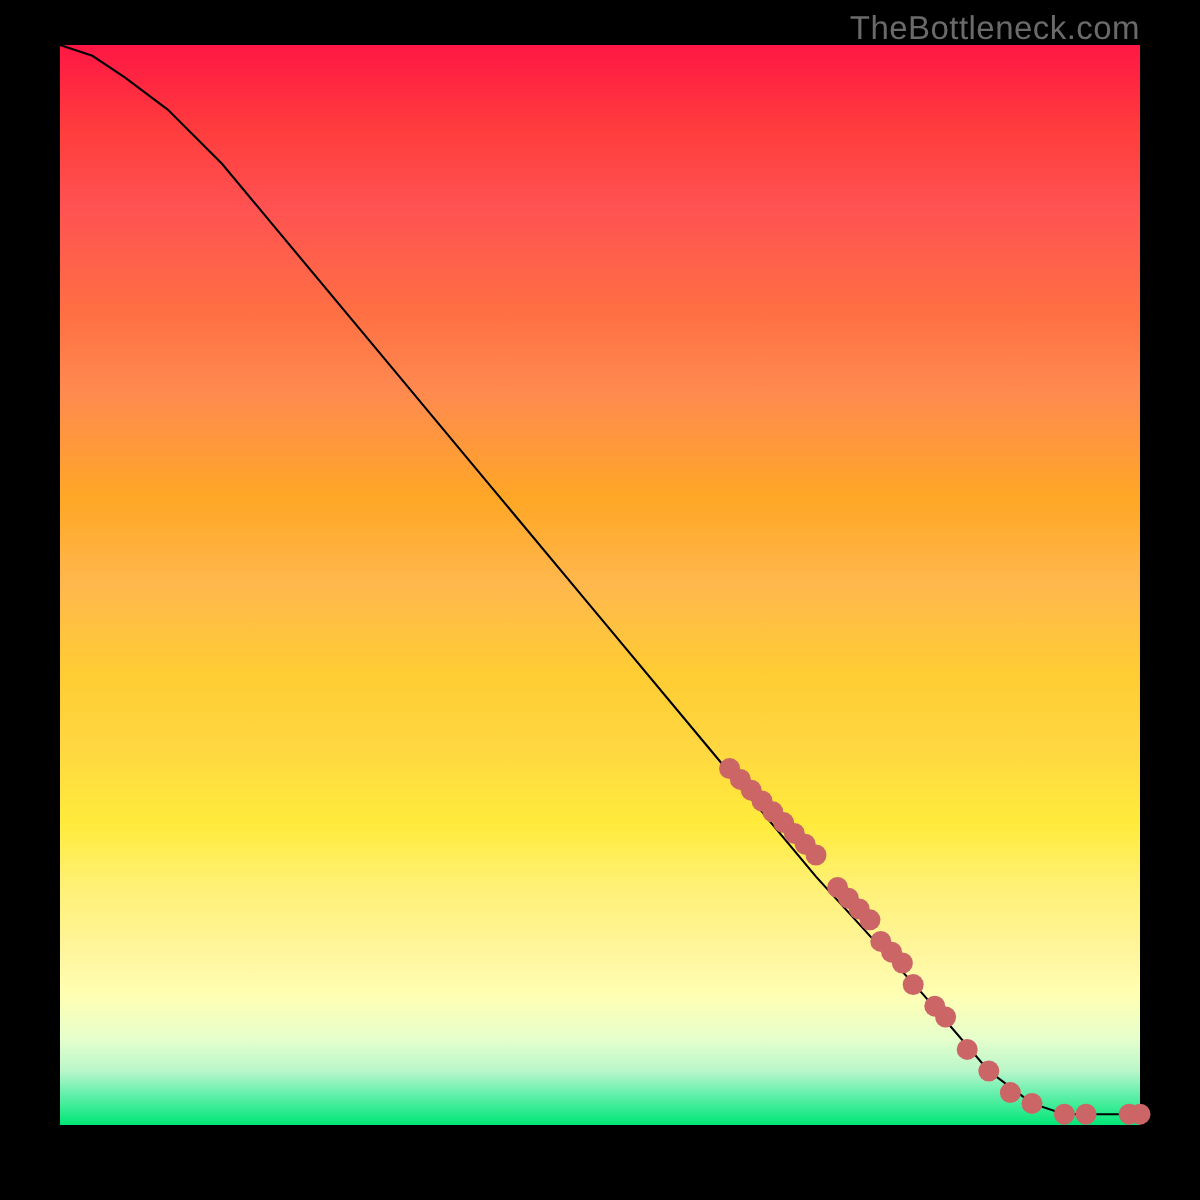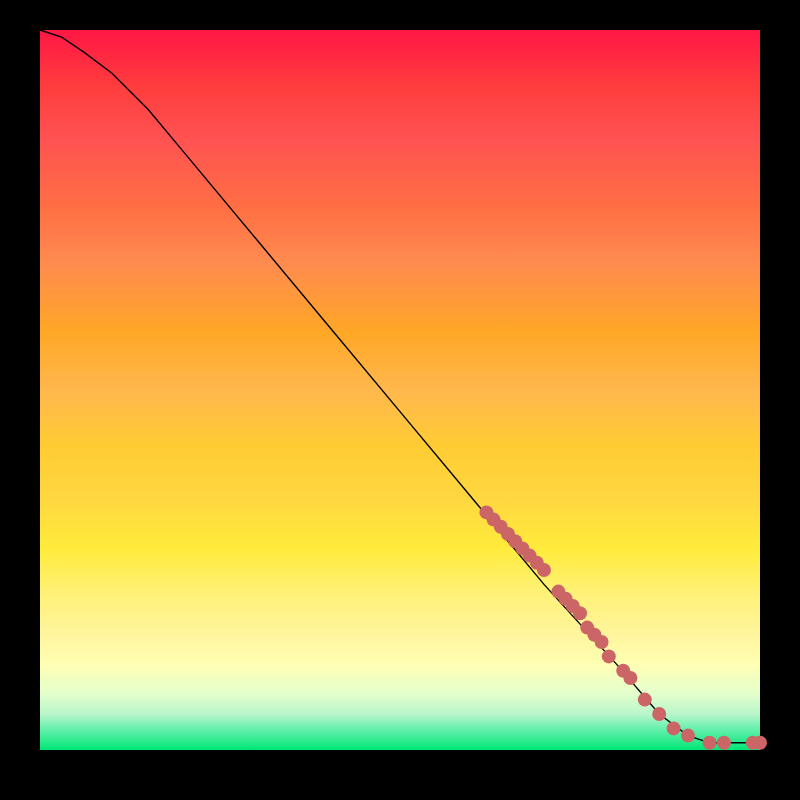--- a/index.html
+++ b/index.html
@@ -66,20 +66,21 @@
   }
   .dot {
     fill: #cc6666;
     stroke: none;
   }
 </style>
 </head>
 <body>
 
 <div class="container">
+  <div class="watermark">TheBottleneck.com</div>
   <div class="plot-area">
     <svg class="curve-layer" viewBox="0 0 720 720" preserveAspectRatio="none">
       <path id="curve-path" class="curve-path" d="M0.0 0.0 L21.6 7.2 L43.2 21.6 L72.0 43.2 L108.0 79.2 L144.0 122.4 L216.0 208.8 L288.0 295.2 L360.0 381.6 L432.0 468.0 L504.0 554.4 L576.0 633.6 L619.2 684.0 L648.0 705.6 L669.6 712.8 L691.2 712.8 L712.8 712.8 L720.0 712.8"></path>
       <g id="dots-group">
           <circle cx="446.4" cy="482.4" r="7" class="dot"></circle>
           <circle cx="453.6" cy="489.6" r="7" class="dot"></circle>
           <circle cx="460.8" cy="496.8" r="7" class="dot"></circle>
           <circle cx="468.0" cy="504.0" r="7" class="dot"></circle>
           <circle cx="475.2" cy="511.2" r="7" class="dot"></circle>
           <circle cx="482.4" cy="518.4" r="7" class="dot"></circle>

